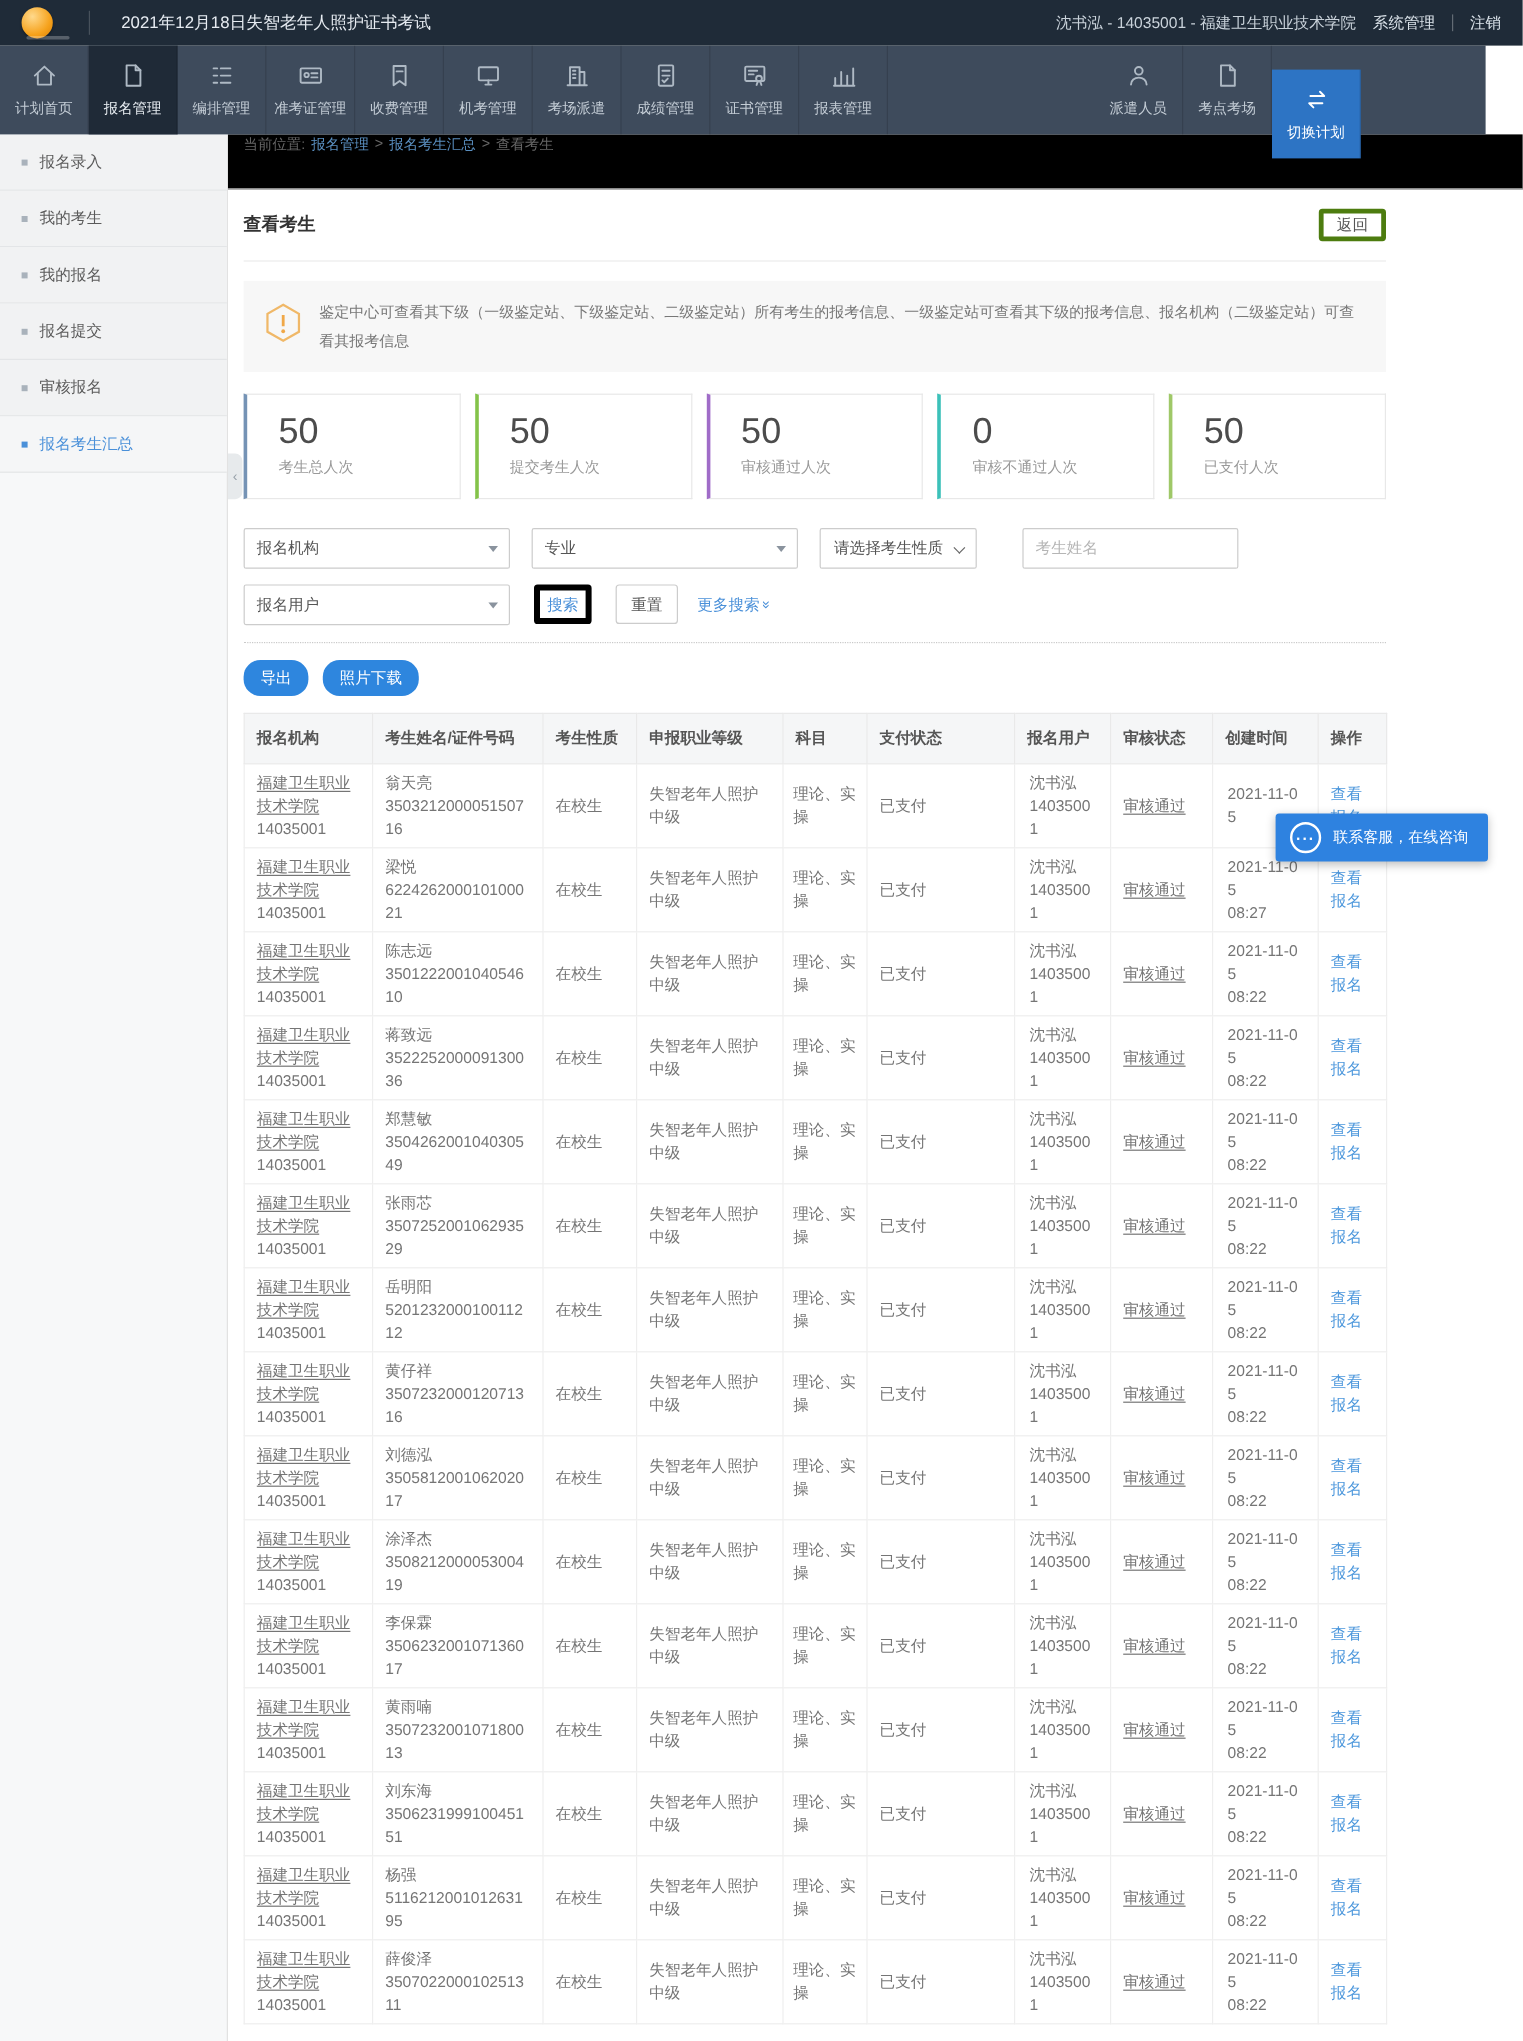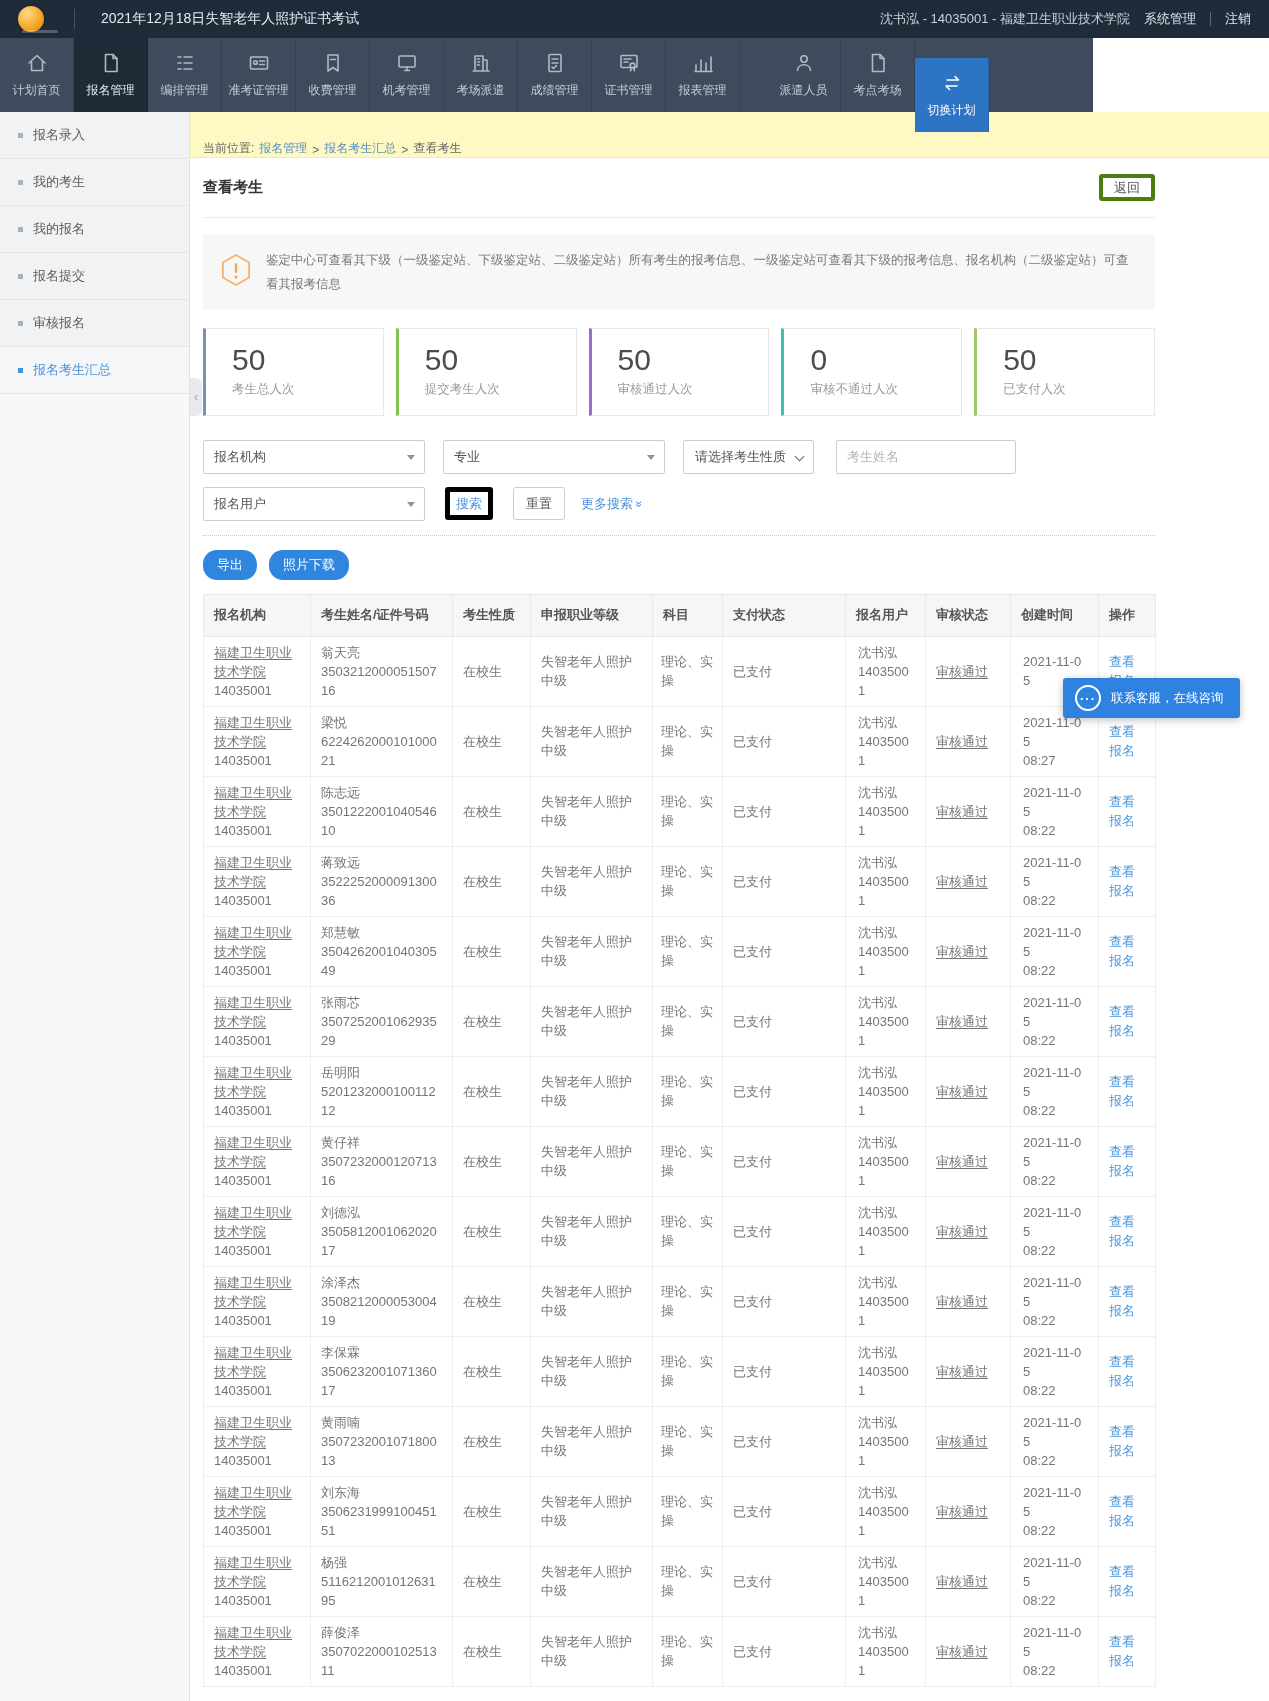--- a/index.html
+++ b/index.html
@@ -10,42 +10,42 @@
   .topbar { position:absolute; left:0; top:0; width:1269px; height:38px; background:#1f2b38; display:flex; align-items:center; padding:0 18px; z-index:10; }
   .logo { width:26px; height:26px; border-radius:50%; background:radial-gradient(circle at 35% 30%, #ffd98c, #f6a21c 60%, #d97f06); box-shadow:0 1px 2px rgba(0,0,0,.4); }
   .logo-sub { position:absolute; left:22px; top:30px; width:36px; height:3px; background:rgba(255,255,255,.25); border-radius:2px; }
   .topbar-divider { width:1px; height:20px; background:rgba(255,255,255,.18); margin:0 26px 0 30px; }
   .plan-title { color:#e6ebf1; font-size:14px; flex:1; }
   .topbar-right { display:flex; align-items:center; gap:14px; color:#c9d2da; font-size:13px; }
   .topbar-right a { color:#dbe3ea; text-decoration:none; cursor:pointer; }
   .top-sep { width:1px; height:14px; background:rgba(255,255,255,.3); }
 
   
-  .mainnav { position:absolute; left:0; top:38px; width:1093px; height:74px; background:#3e4b5c; display:flex; z-index:9; }
+  .mainnav { position:absolute; left:0; top:38px; width:1238px; height:74px; background:#3e4b5c; display:flex; z-index:9; }
   .nav-group { display:flex; }
   .nav-spacer { flex:1; }
   .nav-item { width:74px; height:74px; display:flex; flex-direction:column; align-items:center; justify-content:center; gap:7px; color:#c3ccd5; font-size:12px; border-right:1px solid rgba(0,0,0,.14); cursor:pointer; }
   .nav-item .nav-icon { width:24px; height:24px; }
   .nav-item .nav-icon svg { width:24px; height:24px; stroke:#aeb9c4; fill:none; stroke-width:1.6; stroke-linecap:round; stroke-linejoin:round; }
   .nav-item.active { background:#1f2a37; color:#e8edf2; }
   .nav-item.accent { background:#2d74c4; color:#fff;margin-top:20px; }
   .nav-item.accent .nav-icon svg { stroke:#fff; }
   .nav-right-pad { width:104px; }
 
   
   .sidebar { position:absolute; left:0; top:112px; width:190px; bottom:0; background:#f7f8f9; border-right:1px solid #e2e2e2; }
   .side-item { height:47px; display:flex; align-items:center; padding-left:18px; gap:10px; font-size:13px; color:#5a5a5a; background:#f1f2f3; border-bottom:1px solid #e3e5e7; cursor:pointer; }
   .side-item .bullet { width:5px; height:5px; background:#a9b2bb; flex:none; }
   .side-item.active { color:#4a90d9; background:#f5f6f7; }
   .side-item.active .bullet { background:#4a90d9; }
   .collapse-handle { position:absolute; left:190px; top:378px; width:12px; height:38px; background:#e7eaec; border-radius:0 6px 6px 0; display:flex; align-items:center; justify-content:center; color:#98a1aa; font-size:12px; cursor:pointer; z-index:5; }
 
   
   .main { position:absolute; left:190px; top:112px; right:0; bottom:0; background:#fff; }
-  .breadcrumb { height:46px; background:#fef9c3; border-bottom:1px solid #e6e6e6; display:flex; align-items:flex-end; padding-left:13px; font-size:12px; color:#666; gap:5px; }
+  .breadcrumb { height:46px; background:#000000; border-bottom:1px solid #e6e6e6; display:flex; align-items:flex-start; padding-left:13px; font-size:12px; color:#666; gap:5px; }
   .breadcrumb a { color:#5a8fc0; text-decoration:none; cursor:pointer; }
   .content { padding:0 0 0 13px; width:965px; }
 
   .title-row { height:60px; display:flex; align-items:center; justify-content:space-between; border-bottom:1px solid #ececec; }
   .page-title { font-size:15px; font-weight:bold; color:#333; }
   .back-btn { width:56px; height:27px; background:#fff; border:4px solid #4d7c0f; border-radius:3px; font-size:13px; color:#555; cursor:pointer; }
 
   .notice { margin-top:16px; background:#f7f7f7; padding:13px 18px; display:flex; gap:15px; align-items:center; }
   .notice-text { font-size:12.5px; color:#777; line-height:1.9; padding-top:2px; }
 
@@ -54,21 +54,21 @@
   .stat-value { font-size:30px; color:#4c4c4c; line-height:1.15; }
   .stat-label { font-size:12.5px; color:#9a9a9a; margin-top:4px; }
 
   .filters { margin-top:24px; }
   .filter-row { display:flex; align-items:center; margin-bottom:13px; }
   .sel { position:relative; height:34px; border:1px solid #ccc; border-radius:2px; display:flex; align-items:center; padding:0 26px 0 10px; font-size:13px; color:#555; background:#fff; cursor:pointer; }
   .sel .tri { position:absolute; right:9px; top:14px; width:0; height:0; border-left:4px solid transparent; border-right:4px solid transparent; border-top:5px solid #8a939e; }
   .sel .chev { position:absolute; right:10px; top:12px; width:7px; height:7px; border-right:1.5px solid #666; border-bottom:1.5px solid #666; transform:rotate(45deg); }
   .w222 { width:222px; } .w131 { width:131px;justify-content:center; }
   .gap18 { margin-right:18px; } .gap22 { margin-right:22px; } .gap20 { margin-right:20px; } .gap16 { margin-right:16px; }
-  .txt-input { width:180px; height:34px; border:1px solid #ccc; border-radius:2px; padding:0 10px; font-size:13px; color:#555; font-family:inherit; }
+  .txt-input { width:180px; height:34px; border:1px solid #ccc; border-radius:2px; padding:0 10px; font-size:13px; color:#555; font-family:inherit;margin-left:16px; }
   .txt-input::placeholder { color:#b5b5b5; }
   .btn-search { width:48px; height:33px; border:5px solid #000000; color:#4a90d9; background:#fff; border-radius:3px; font-size:13px; cursor:pointer; }
   .btn-reset { width:52px; height:33px; border:1px solid #ccc; color:#555; background:#fff; border-radius:3px; font-size:13px; cursor:pointer; }
   .more-link { color:#4a90d9; font-size:13px; display:flex; align-items:center; gap:3px; cursor:pointer; text-decoration:none; }
   .more-link .dchev { display:inline-block; transform:rotate(90deg); font-size:12px; }
 
   .dotted { border-top:1px dotted #c9c9c9; margin:14px 0 0; width:952px; }
 
   .toolbar { margin-top:14px; display:flex; gap:12px; }
   .btn-blue { height:30px; background:#2e86de; color:#fff; border:none; border-radius:14px; font-size:13px; padding:0 14px; cursor:pointer; }

